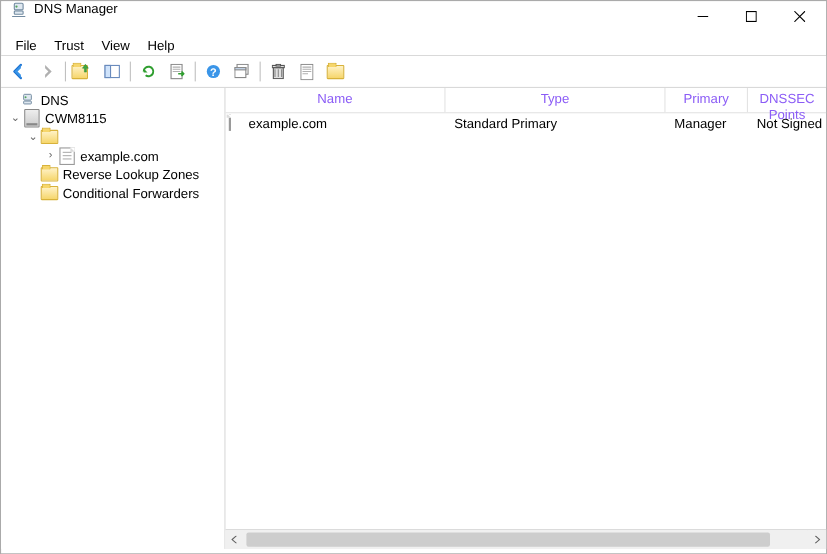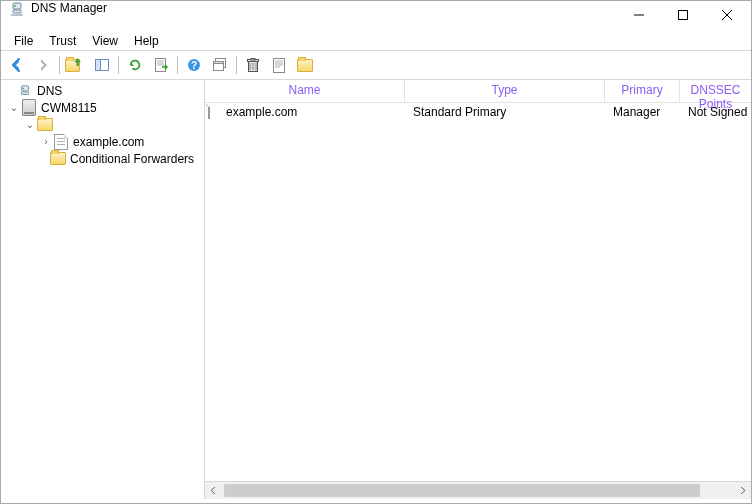--- a/index.html
+++ b/index.html
@@ -187,21 +187,27 @@
       </div>
       <div class="node" style="padding-left:38px">
         <span class="twisty">›</span>
         <span class="ico">
             <span class="zonefile">
               <span class="corner"></span>
             </span>
           </span>
         <span class="lbl">example.com</span>
       </div>
-      <div class="node" style="padding-left:49px">
+      <div class="node" style="padding-left:36px">
+        <span class="ico">
+            <span class="folder"></span>
+          </span>
+        <span class="lbl">Reverse Lookup Zones</span>
+      </div>
+      <div class="node" style="padding-left:36px">
         <span class="ico">
             <span class="folder"></span>
           </span>
         <span class="lbl">Conditional Forwarders</span>
       </div>
     </div>
 
     <div class="detail">
       <div class="cols">
         <div class="col" style="width:200px">Name</div>

